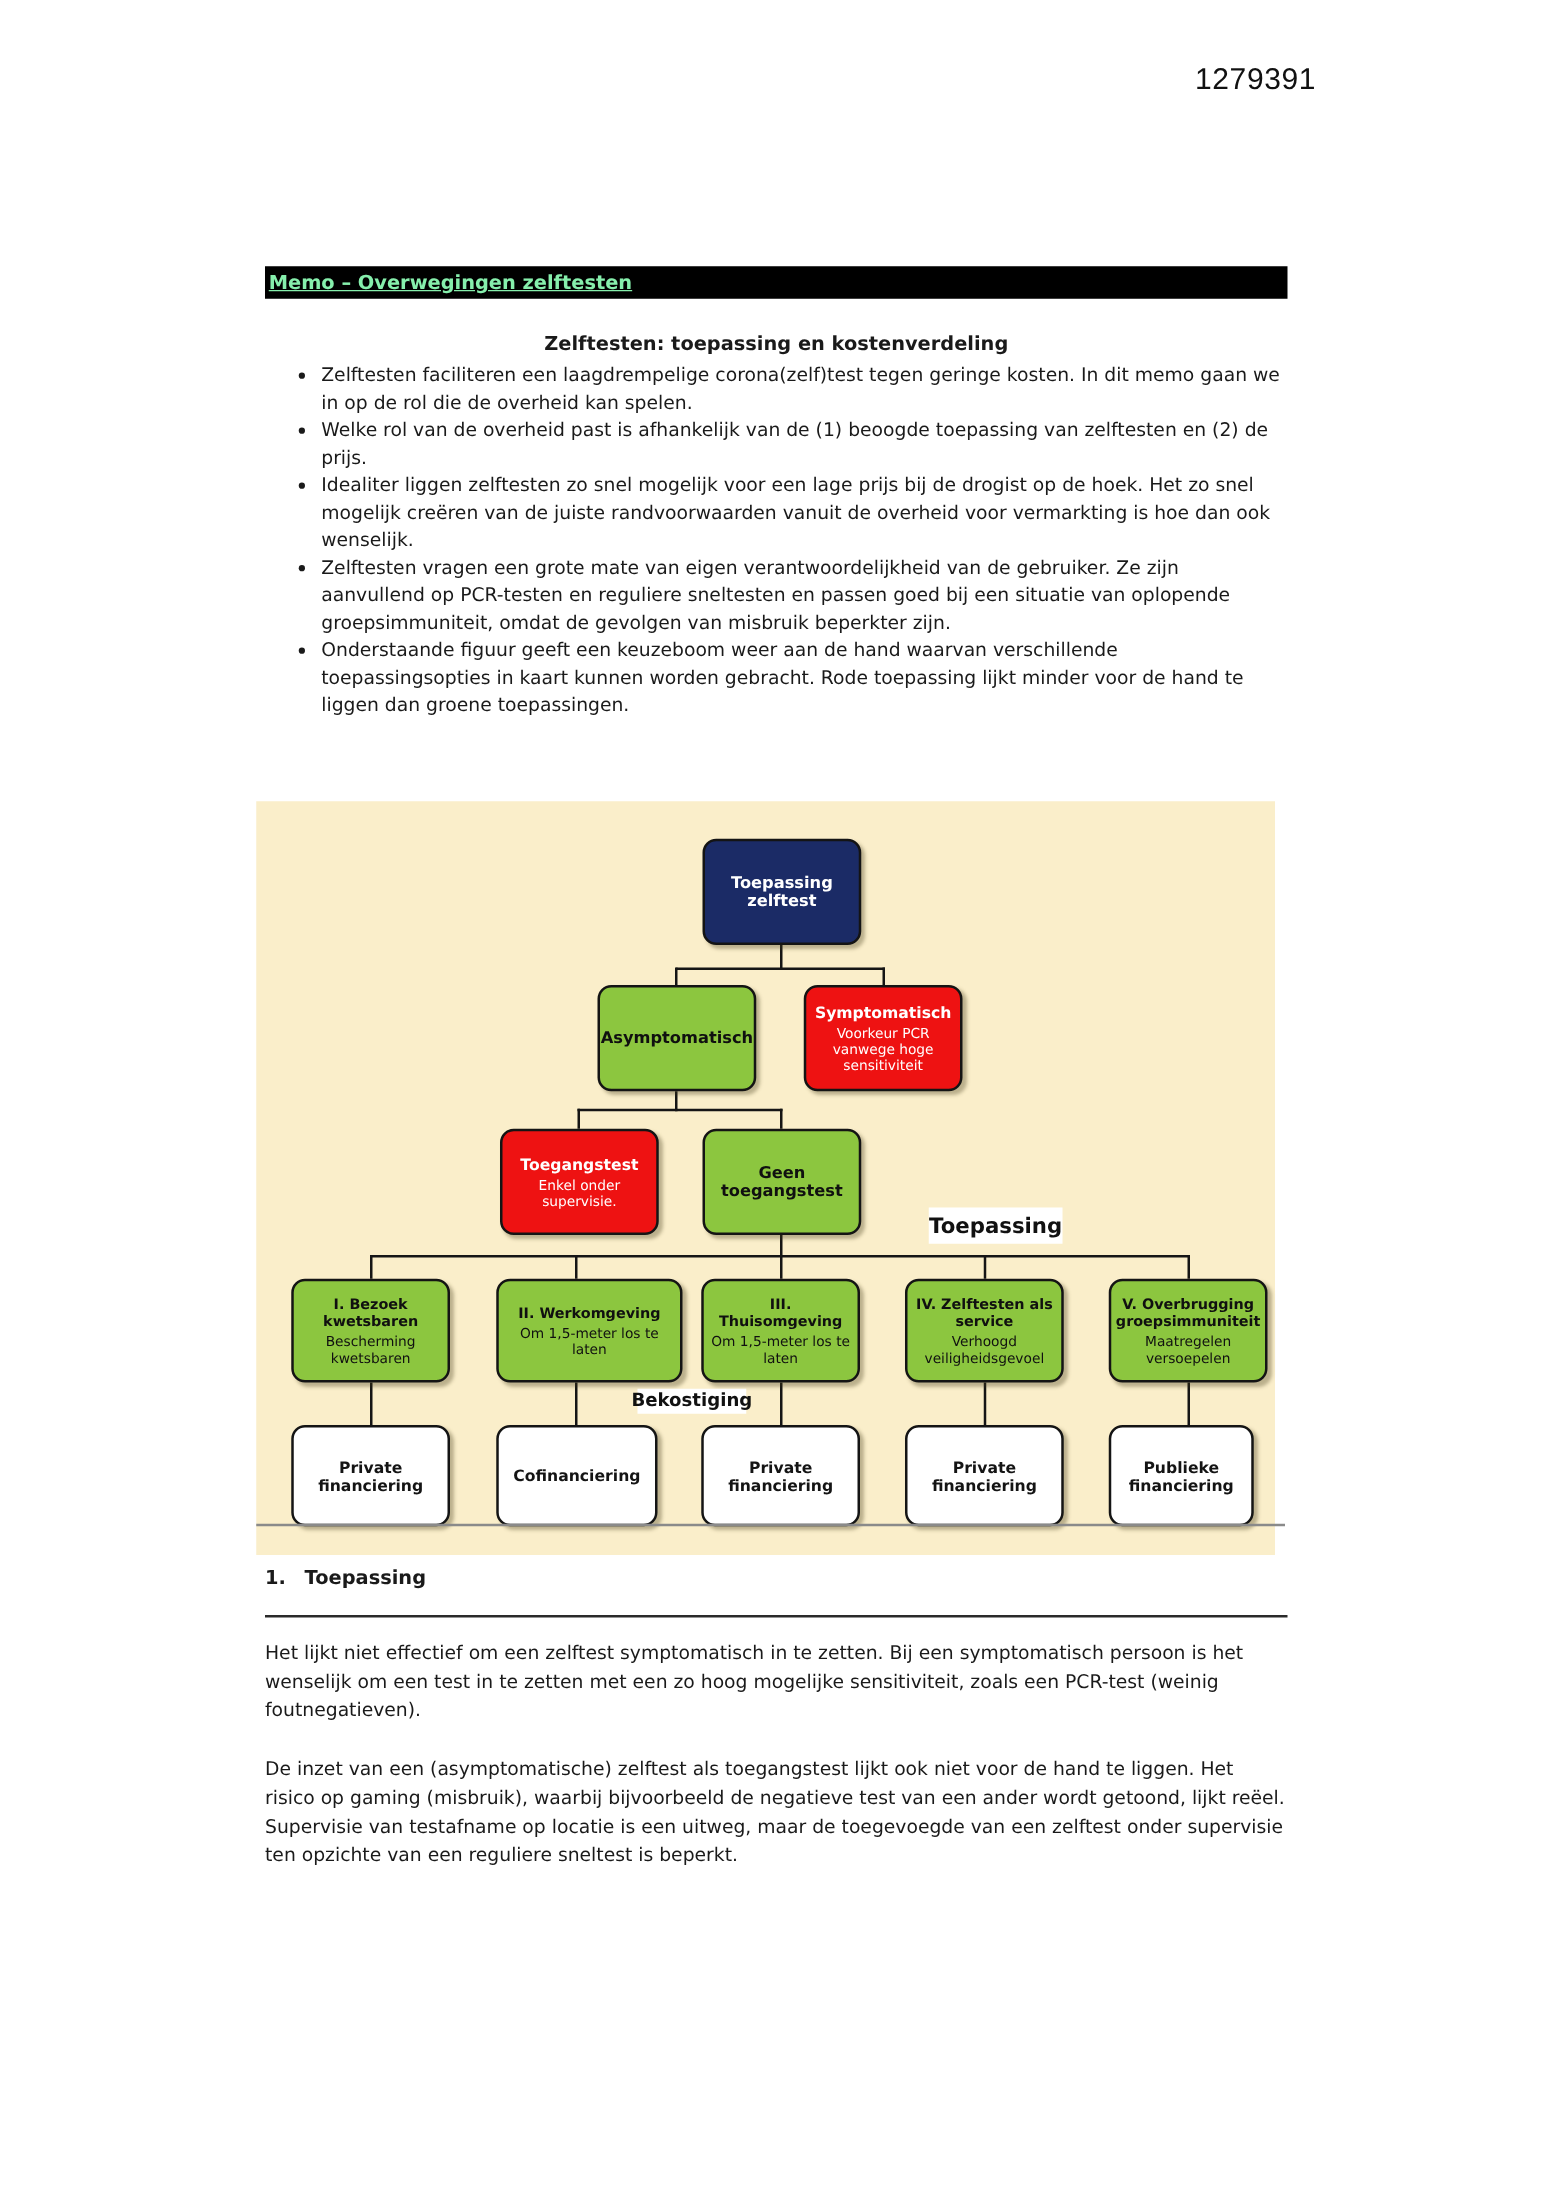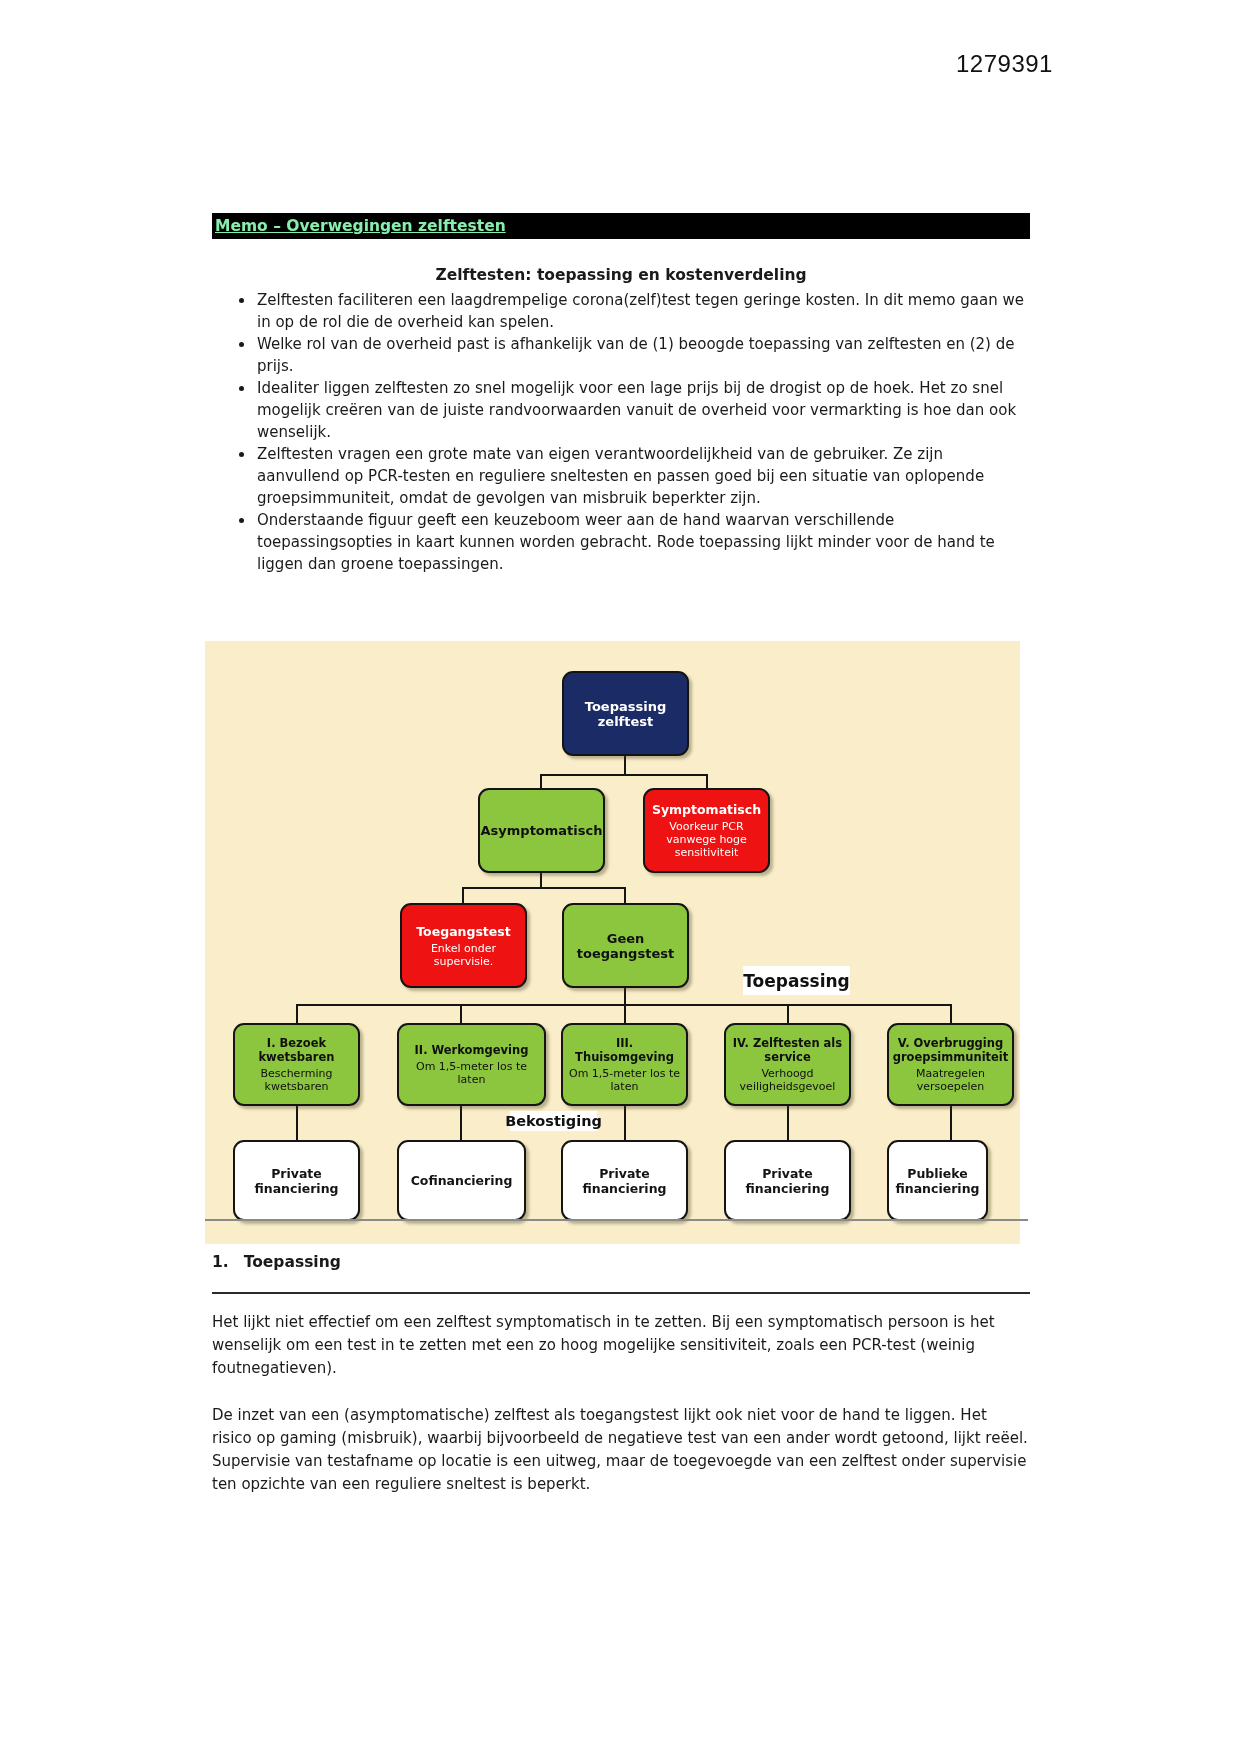--- a/index.html
+++ b/index.html
@@ -159,21 +159,21 @@
     </div>
     <div class="node white fund" style="left:192px;top:499px;width:129px;height:81px;">
       <div class="t" style="font-weight:bold;">Cofinanciering</div>
     </div>
     <div class="node white fund" style="left:356px;top:499px;width:127px;height:81px;">
       <div class="t" style="font-weight:bold;">Private financiering</div>
     </div>
     <div class="node white fund" style="left:519px;top:499px;width:127px;height:81px;">
       <div class="t" style="font-weight:bold;">Private financiering</div>
     </div>
-    <div class="node white fund" style="left:682px;top:499px;width:101px;height:81px;">
+    <div class="node white fund" style="left:682px;top:499px;width:116px;height:81px;">
       <div class="t" style="font-weight:bold;">Publieke financiering</div>
     </div>
 
   </div>
 
   <div class="fig-bottom-rule"></div>
 
   <div class="sec1">
     <div class="sec1-head">
       <span class="num">1.</span><span class="lbl">Toepassing</span>

